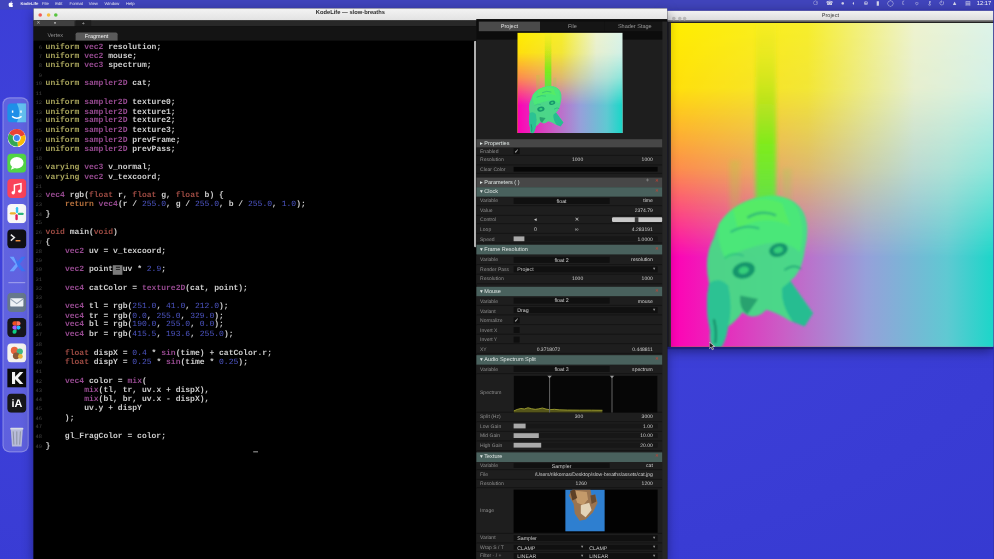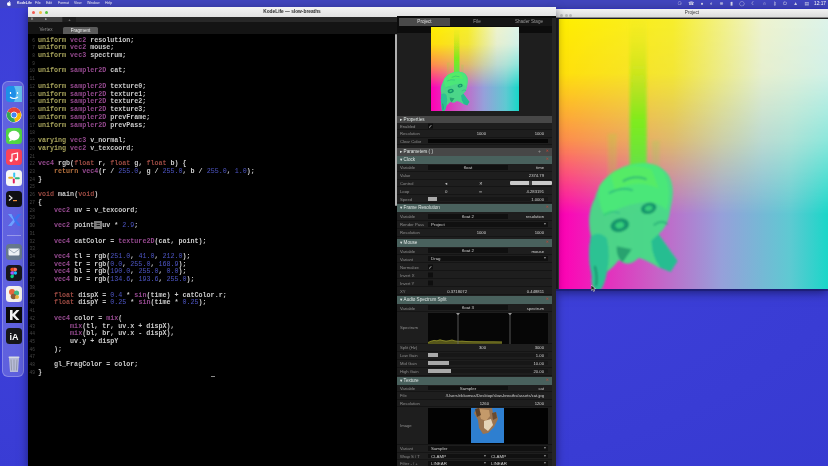--- a/index.html
+++ b/index.html
@@ -317,23 +317,23 @@
 <div class="cl" style="top:149.9px"><span class="ln">25</span><span class="ct"></span></div>
 <div class="cl" style="top:157.6px"><span class="ln">26</span><span class="ct"><span class="vd">void</span><span class="pl">&nbsp;main(</span><span class="vd">void</span><span class="pl">)</span></span></div>
 <div class="cl" style="top:165.3px"><span class="ln">27</span><span class="ct"><span class="pl">{</span></span></div>
 <div class="cl" style="top:173.1px"><span class="ln">28</span><span class="ct"><span class="pl">&nbsp;&nbsp;&nbsp;&nbsp;</span><span class="ty">vec2</span><span class="pl">&nbsp;uv&nbsp;=&nbsp;v_texcoord;</span></span></div>
 <div class="cl" style="top:180.8px"><span class="ln">29</span><span class="ct"></span></div>
 <div class="cl" style="top:188.5px"><span class="ln">30</span><span class="ct"><span class="pl">&nbsp;&nbsp;&nbsp;&nbsp;</span><span class="ty">vec2</span><span class="pl">&nbsp;point</span><span class="sel">=</span><span class="pl">uv&nbsp;*&nbsp;</span><span class="nu">2.9</span><span class="pl">;</span></span></div>
 <div class="cl" style="top:196.2px"><span class="ln">31</span><span class="ct"></span></div>
 <div class="cl" style="top:204.0px"><span class="ln">32</span><span class="ct"><span class="pl">&nbsp;&nbsp;&nbsp;&nbsp;</span><span class="ty">vec4</span><span class="pl">&nbsp;catColor&nbsp;=&nbsp;</span><span class="bi">texture2D</span><span class="pl">(cat,&nbsp;point);</span></span></div>
 <div class="cl" style="top:211.7px"><span class="ln">33</span><span class="ct"></span></div>
 <div class="cl" style="top:219.4px"><span class="ln">34</span><span class="ct"><span class="pl">&nbsp;&nbsp;&nbsp;&nbsp;</span><span class="ty">vec4</span><span class="pl">&nbsp;tl&nbsp;=&nbsp;rgb(</span><span class="nu">251.0</span><span class="pl">,&nbsp;</span><span class="nu">41.0</span><span class="pl">,&nbsp;</span><span class="nu">212.0</span><span class="pl">);</span></span></div>
-<div class="cl" style="top:227.2px"><span class="ln">35</span><span class="ct"><span class="pl">&nbsp;&nbsp;&nbsp;&nbsp;</span><span class="ty">vec4</span><span class="pl">&nbsp;tr&nbsp;=&nbsp;rgb(</span><span class="nu">0.0</span><span class="pl">,&nbsp;</span><span class="nu">255.0</span><span class="pl">,&nbsp;</span><span class="nu">168.9</span><span class="pl">);</span></span></div>
+<div class="cl" style="top:227.2px"><span class="ln">35</span><span class="ct"><span class="pl">&nbsp;&nbsp;&nbsp;&nbsp;</span><span class="ty">vec4</span><span class="pl">&nbsp;tr&nbsp;=&nbsp;rgb(</span><span class="nu">0.0</span><span class="pl">,&nbsp;</span><span class="nu">255.0</span><span class="pl">,&nbsp;</span><span class="nu">329.0</span><span class="pl">);</span></span></div>
 <div class="cl" style="top:234.9px"><span class="ln">36</span><span class="ct"><span class="pl">&nbsp;&nbsp;&nbsp;&nbsp;</span><span class="ty">vec4</span><span class="pl">&nbsp;bl&nbsp;=&nbsp;rgb(</span><span class="nu">190.0</span><span class="pl">,&nbsp;</span><span class="nu">255.0</span><span class="pl">,&nbsp;</span><span class="nu">0.0</span><span class="pl">);</span></span></div>
-<div class="cl" style="top:242.6px"><span class="ln">37</span><span class="ct"><span class="pl">&nbsp;&nbsp;&nbsp;&nbsp;</span><span class="ty">vec4</span><span class="pl">&nbsp;br&nbsp;=&nbsp;rgb(</span><span class="nu">134.6</span><span class="pl">,&nbsp;</span><span class="nu">193.6</span><span class="pl">,&nbsp;</span><span class="nu">255.0</span><span class="pl">);</span></span></div>
+<div class="cl" style="top:242.6px"><span class="ln">37</span><span class="ct"><span class="pl">&nbsp;&nbsp;&nbsp;&nbsp;</span><span class="ty">vec4</span><span class="pl">&nbsp;br&nbsp;=&nbsp;rgb(</span><span class="nu">415.5</span><span class="pl">,&nbsp;</span><span class="nu">193.6</span><span class="pl">,&nbsp;</span><span class="nu">255.0</span><span class="pl">);</span></span></div>
 <div class="cl" style="top:250.4px"><span class="ln">38</span><span class="ct"></span></div>
 <div class="cl" style="top:258.1px"><span class="ln">39</span><span class="ct"><span class="pl">&nbsp;&nbsp;&nbsp;&nbsp;</span><span class="fl">float</span><span class="pl">&nbsp;dispX&nbsp;=&nbsp;</span><span class="nu">0.4</span><span class="pl">&nbsp;*&nbsp;</span><span class="bi">sin</span><span class="pl">(time)&nbsp;+&nbsp;catColor.r;</span></span></div>
 <div class="cl" style="top:265.8px"><span class="ln">40</span><span class="ct"><span class="pl">&nbsp;&nbsp;&nbsp;&nbsp;</span><span class="fl">float</span><span class="pl">&nbsp;dispY&nbsp;=&nbsp;</span><span class="nu">0.25</span><span class="pl">&nbsp;*&nbsp;</span><span class="bi">sin</span><span class="pl">(time&nbsp;*&nbsp;</span><span class="nu">0.25</span><span class="pl">);</span></span></div>
 <div class="cl" style="top:273.6px"><span class="ln">41</span><span class="ct"></span></div>
 <div class="cl" style="top:281.3px"><span class="ln">42</span><span class="ct"><span class="pl">&nbsp;&nbsp;&nbsp;&nbsp;</span><span class="ty">vec4</span><span class="pl">&nbsp;color&nbsp;=&nbsp;</span><span class="bi">mix</span><span class="pl">(</span></span></div>
 <div class="cl" style="top:289.0px"><span class="ln">43</span><span class="ct"><span class="pl">&nbsp;&nbsp;&nbsp;&nbsp;&nbsp;&nbsp;&nbsp;&nbsp;</span><span class="bi">mix</span><span class="pl">(tl,&nbsp;tr,&nbsp;uv.x&nbsp;+&nbsp;dispX),</span></span></div>
 <div class="cl" style="top:296.7px"><span class="ln">44</span><span class="ct"><span class="pl">&nbsp;&nbsp;&nbsp;&nbsp;&nbsp;&nbsp;&nbsp;&nbsp;</span><span class="bi">mix</span><span class="pl">(bl,&nbsp;br,&nbsp;uv.x&nbsp;-&nbsp;dispX),</span></span></div>
 <div class="cl" style="top:304.5px"><span class="ln">45</span><span class="ct"><span class="pl">&nbsp;&nbsp;&nbsp;&nbsp;&nbsp;&nbsp;&nbsp;&nbsp;uv.y&nbsp;+&nbsp;dispY</span></span></div>
 <div class="cl" style="top:312.2px"><span class="ln">46</span><span class="ct"><span class="pl">&nbsp;&nbsp;&nbsp;&nbsp;);</span></span></div>
 <div class="cl" style="top:319.9px"><span class="ln">47</span><span class="ct"></span></div>

